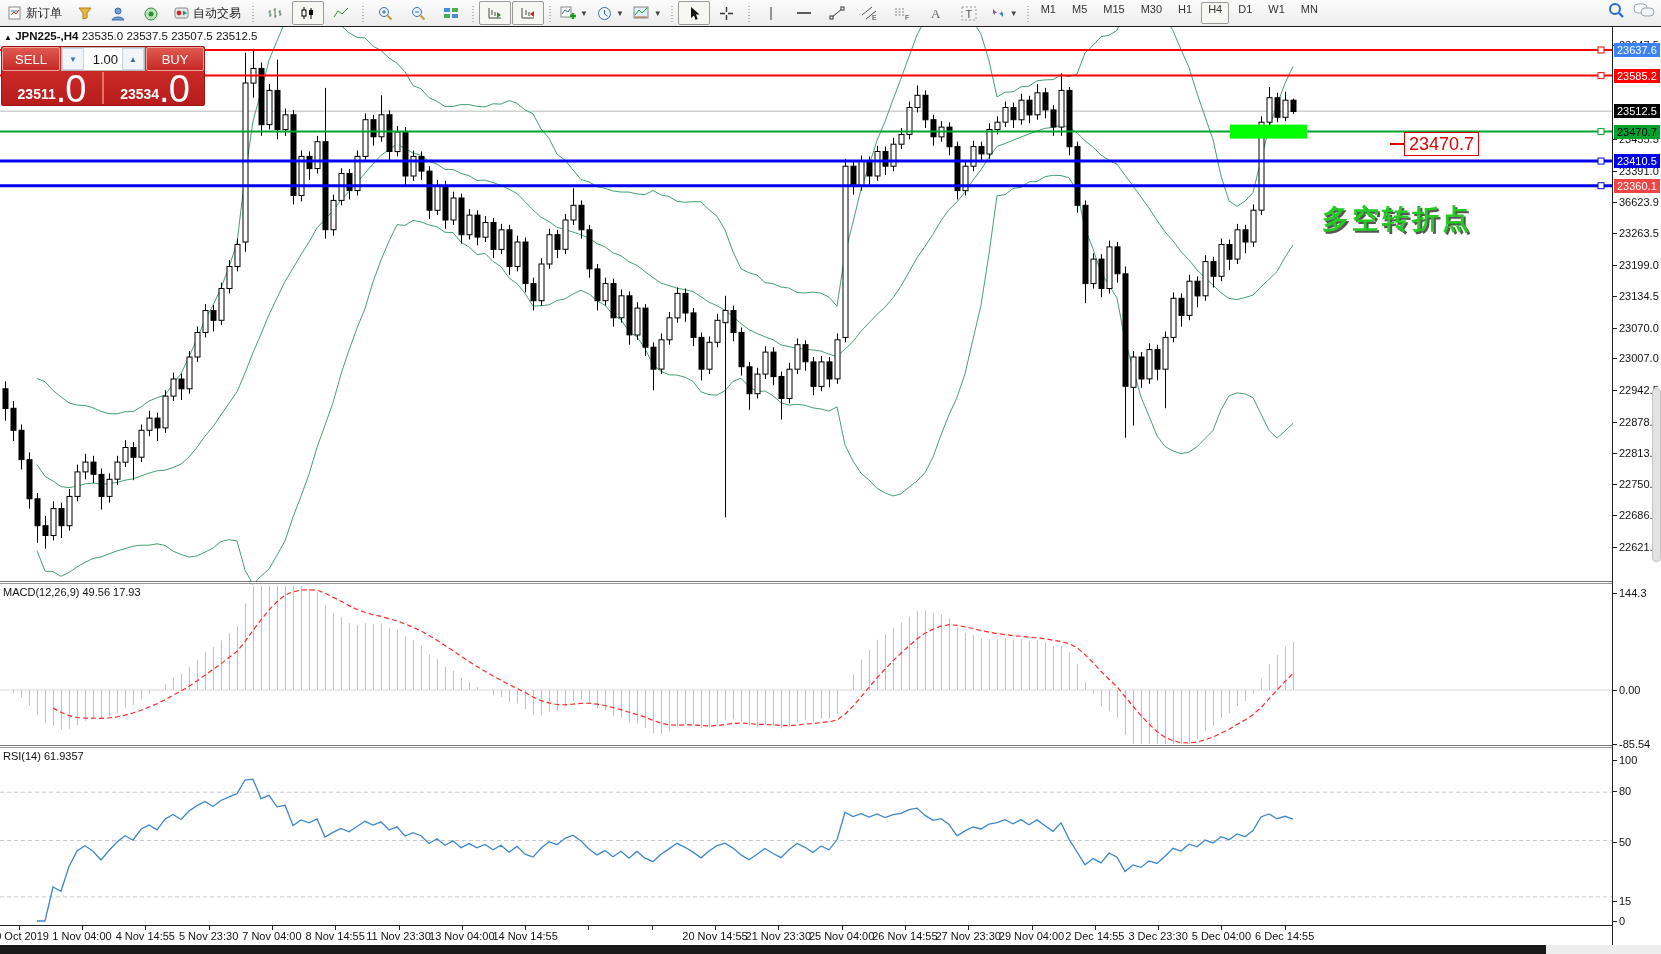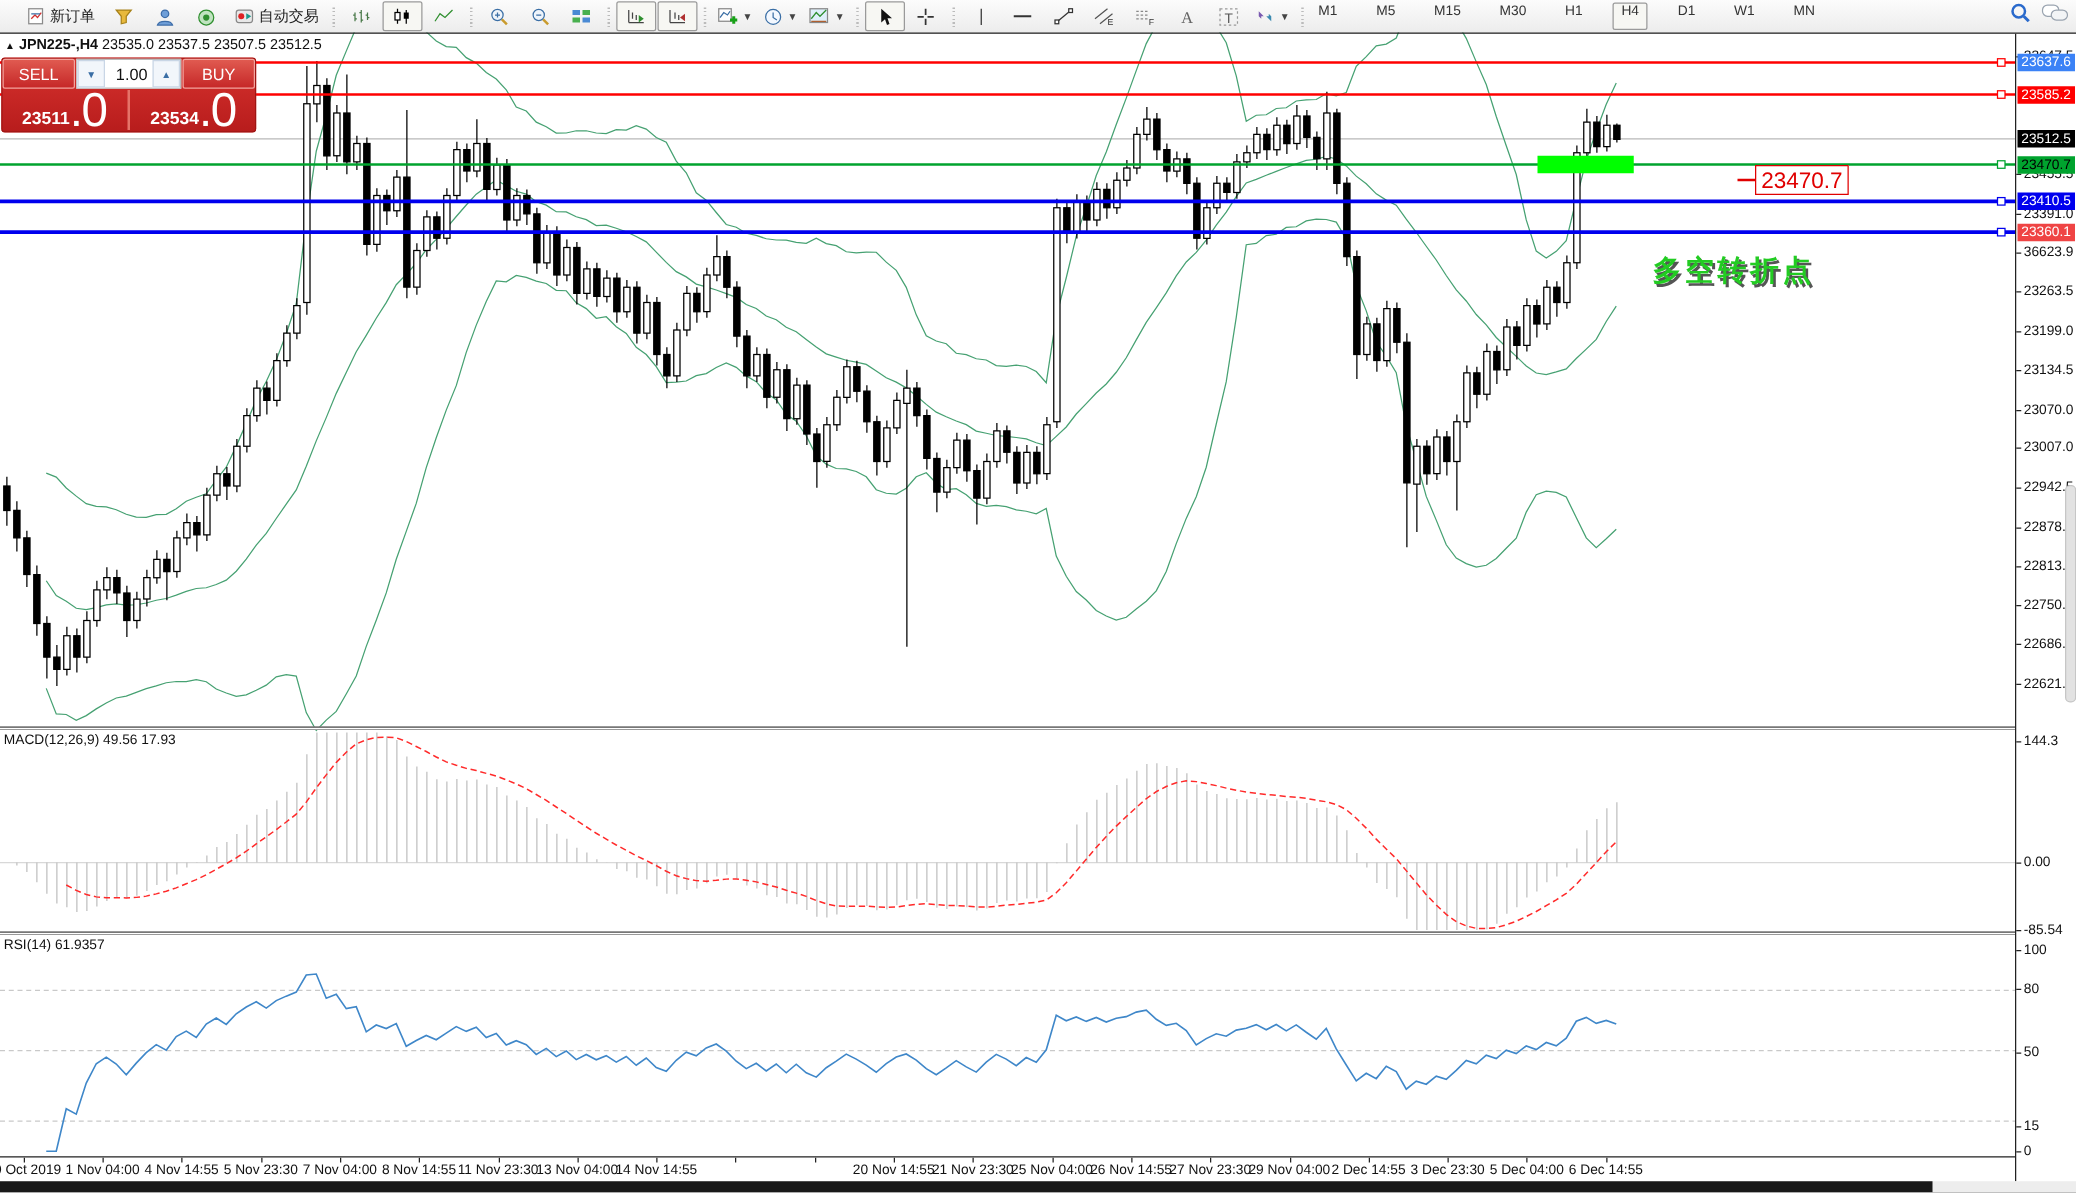--- a/index.html
+++ b/index.html
@@ -1,21 +1,21 @@
 <!DOCTYPE html>
 <html><head>
 <meta charset="utf-8">
 <style>
   html,body{margin:0;padding:0;background:#888;}
   #app{position:relative;width:1661px;height:954px;overflow:hidden;background:#fff;
        font-family:"Liberation Sans",sans-serif;-webkit-font-smoothing:antialiased;}
   
   #toolbar{position:absolute;left:0;top:0;width:1661px;height:27px;z-index:9;
     background:linear-gradient(#fcfcfc,#ececec);border-bottom:1px solid #1a1a1a;
-    display:flex;align-items:center;gap:1px;padding-left:16px;box-sizing:border-box;}
+    display:flex;align-items:center;gap:1px;padding-left:2px;box-sizing:border-box;}
   .tbtn{height:22px;min-width:24px;display:flex;align-items:center;justify-content:center;
     gap:3px;padding:0 3px;border:1px solid transparent;border-radius:2px;font-size:12px;color:#222;}
   .tbtn.lbl{padding:0 5px;}
   .tbtn.pressed{background:#f7f7f3;border:1px solid #9a9a9a;}
   .grip{width:6px;height:18px;margin:0 2px;
     background:repeating-linear-gradient(#bbb 0 1px,transparent 1px 3px);background-size:2px 100%;background-repeat:no-repeat;background-position:2px 2px;}
   .caret{font-size:8px;color:#444;margin-left:1px;}
   .tfbtn{height:20px;padding:0 6px;font-size:11px;color:#333;border:1px solid transparent;border-radius:2px;}
   .tfbtn.pressed{background:#f7f7f3;border:1px solid #9a9a9a;}
   #tb-right{position:absolute;right:6px;top:2px;display:flex;gap:8px;align-items:center;}
@@ -46,21 +46,21 @@
   .dtick{position:absolute;top:0;width:1px;height:4px;background:#222;}
   #price-axis{position:absolute;left:1612px;top:27px;width:49px;height:918px;z-index:4;background:#fff;border-left:1px solid #222;}
   .ptick{position:absolute;left:0;width:4px;height:1px;background:#222;}
   .plab{position:absolute;left:6px;font-size:11px;color:#111;white-space:nowrap;}
   .pbox{position:absolute;left:1px;height:14px;padding:0 3px;font-size:11px;font-weight:400;
     display:flex;align-items:center;white-space:nowrap;z-index:2;}
   
   #anno-box{position:absolute;left:1404px;top:132px;z-index:6;border:1px solid #e00000;background:#fff;
     color:#e00000;font-size:18px;padding:0 4px;line-height:22px;}
   #anno-tick{position:absolute;left:1390px;top:143px;width:14px;height:2px;background:#e00000;z-index:6;}
-  #anno-cn{position:absolute;left:1322px;top:201px;z-index:6;font-size:23px;font-weight:700;color:#22cc22;
+  #anno-cn{position:absolute;left:1322px;top:201px;z-index:6;font-size:27px;font-weight:700;color:#22cc22;
     text-shadow:2px 2px 0 #555;letter-spacing:3px;white-space:nowrap;}
   #vscroll{position:absolute;left:1652px;top:388px;width:7px;height:172px;background:#e2e2e2;border:1px solid #c6c6c6;border-radius:4px;z-index:8;}
   #bottom-strip{position:absolute;left:0;top:945px;width:1661px;height:9px;z-index:7;background:#ededed;}
   #bottom-dark{position:absolute;left:0;top:0;width:1546px;height:9px;background:#191919;}
   svg{display:block;}
 </style>
 </head>
 <body>
 
 <div id="app">
@@ -742,21 +742,21 @@
         </svg>
     </div>
     <div class="tbtn">
       <svg width="16" height="14">
           <path d="M3 3l4 4-2 0 0 2-2-2 0 2z" fill="#7a5ab0"></path>
           <path d="M13 11l-4-4 2 0 0-2 2 2 0-2z" fill="#3a8ab0"></path>
         </svg>
       <span class="caret">▼</span>
     </div>
     <div class="grip"></div>
-    <div id="tf-group" style="display:flex;gap:17px;">
+    <div id="tf-group" style="display:flex;gap:2px;">
         <div class="tfbtn">M1</div>
         <div class="tfbtn">M5</div>
         <div class="tfbtn">M15</div>
         <div class="tfbtn">M30</div>
         <div class="tfbtn">H1</div>
         <div class="tfbtn pressed">H4</div>
         <div class="tfbtn">D1</div>
         <div class="tfbtn">W1</div>
         <div class="tfbtn">MN</div>
       </div>

